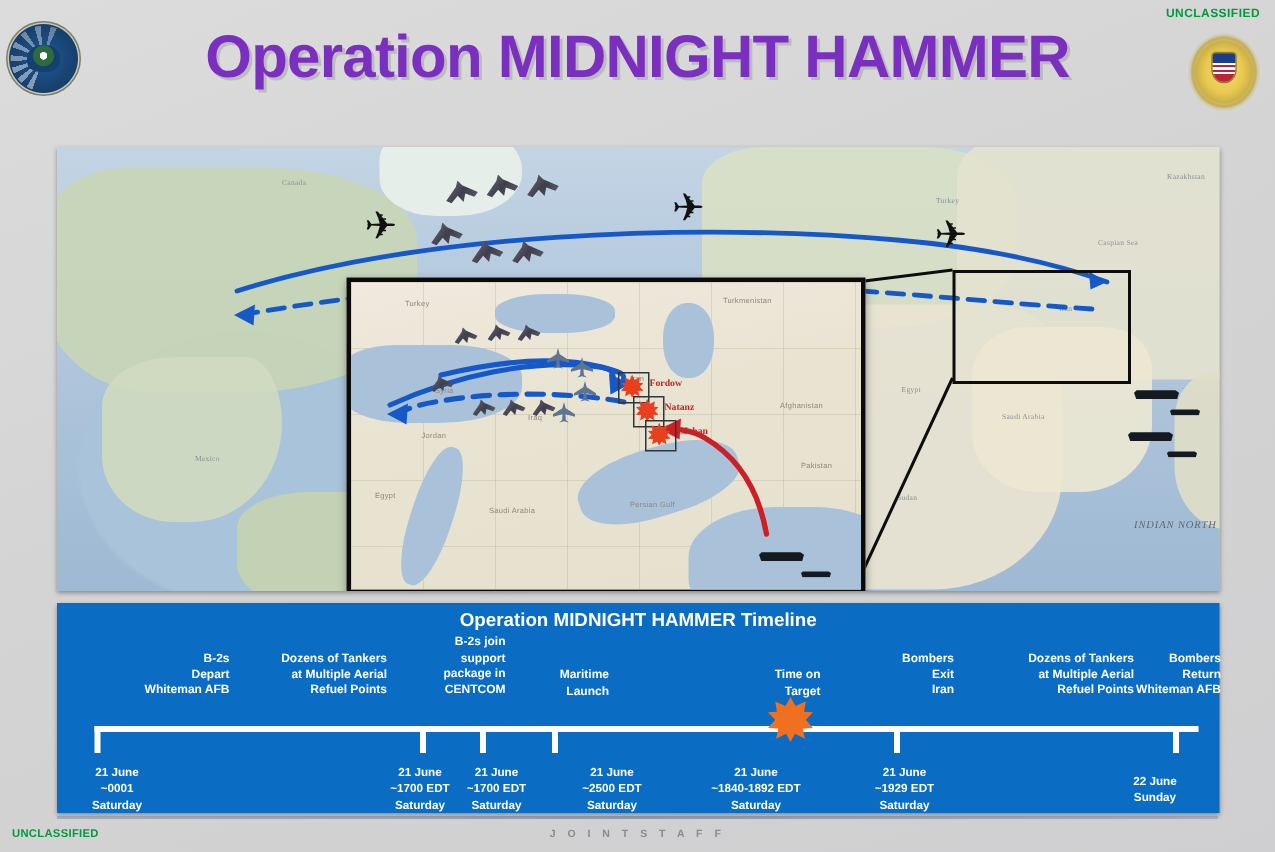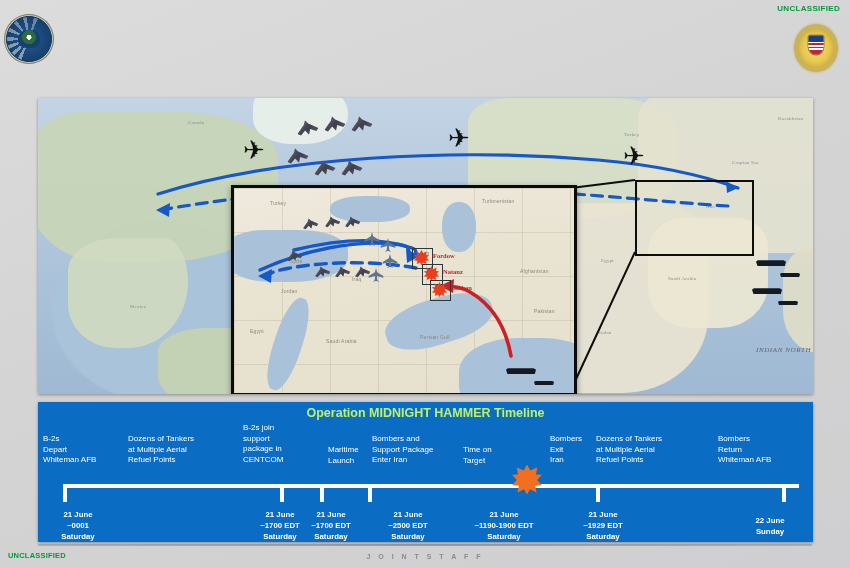--- a/index.html
+++ b/index.html
@@ -219,29 +219,29 @@
     filter:drop-shadow(0 1px 1px rgba(0,0,0,.28));
   }
 
   
   .tl{
     position:absolute;left:38px;top:402px;width:775px;height:140px;
     background:#0b6cc4;box-shadow:0 1px 3px rgba(0,0,0,.35);
   }
   .tl-title{
     position:absolute;left:0;right:0;top:4px;text-align:center;
-    color:#bef264;font-size:12.5px;font-weight:bold;
+    color:#ffffff;font-size:12.5px;font-weight:bold;
   }
   .tl-axis{
     position:absolute;left:25px;right:14px;top:82px;height:4px;background:#ffffff;
   }
   .tick{position:absolute;top:82px;width:4px;height:18px;background:#ffffff;}
   .ev-label{
-    position:absolute;text-align:left;color:#ffffff;
-    font-size:8px;font-weight:normal;line-height:10.5px;
+    position:absolute;text-align:right;color:#ffffff;
+    font-size:8px;font-weight:bold;line-height:10.5px;
   }
   .ev-date{
     position:absolute;text-align:center;color:#ffffff;
     font-size:7.8px;font-weight:bold;line-height:11px;
   }
   .tl-burst{position:absolute;left:489px;top:74px;width:0;height:0;z-index:4;}
   .tl-burst i{
     display:block;width:30px;height:30px;background:#f07020;
     clip-path:polygon(50% 0%,61% 20%,84% 10%,80% 33%,100% 34%,84% 51%,100% 69%,77% 70%,82% 93%,60% 82%,50% 100%,40% 82%,18% 93%,23% 70%,0% 69%,16% 51%,0% 34%,20% 33%,16% 10%,39% 20%);
     transform:translate(-50%,-38%);
@@ -260,20 +260,21 @@
 
   <div class="seal dod-seal">
     <div class="ring-text"></div>
     <div class="inner"></div>
   </div>
   <div class="seal jcs-seal">
     <div class="wreath"></div>
     <div class="shield"></div>
   </div>
 
+  <div class="title">Operation MIDNIGHT HAMMER</div>
 
   <div class="map">
     <div class="ocean"></div>
 
     <div class="land na"></div>
     <div class="land na2"></div>
     <div class="land sa"></div>
     <div class="land greenland"></div>
     <div class="land eur"></div>
     <div class="land afr"></div>
@@ -471,25 +472,20 @@
     <div class="ev-label" style="left:205px;top:21px;width:94px;">
       <div>B-2s join</div>
       <div>support</div>
       <div>package in</div>
       <div>CENTCOM</div>
     </div>
     <div class="ev-label" style="left:290px;top:43px;width:78px;">
       <div>Maritime</div>
       <div>Launch</div>
     </div>
-    <div class="ev-label" style="left:334px;top:32px;width:122px;">
-      <div>Bombers and</div>
-      <div>Support Package</div>
-      <div>Enter Iran</div>
-    </div>
     <div class="ev-label" style="left:425px;top:43px;width:84px;">
       <div>Time on</div>
       <div>Target</div>
     </div>
     <div class="ev-label" style="left:512px;top:32px;width:86px;">
       <div>Bombers</div>
       <div>Exit</div>
       <div>Iran</div>
     </div>
     <div class="ev-label" style="left:558px;top:32px;width:160px;">
@@ -518,21 +514,21 @@
       <div>~1700 EDT</div>
       <div>Saturday</div>
     </div>
     <div class="ev-date" style="left:330px;top:107px;width:80px;">
       <div>21 June</div>
       <div>~2500 EDT</div>
       <div>Saturday</div>
     </div>
     <div class="ev-date" style="left:406px;top:107px;width:120px;">
       <div>21 June</div>
-      <div>~1190-1900 EDT</div>
+      <div>~1840-1892 EDT</div>
       <div>Saturday</div>
     </div>
     <div class="ev-date" style="left:520px;top:107px;width:90px;">
       <div>21 June</div>
       <div>~1929 EDT</div>
       <div>Saturday</div>
     </div>
     <div class="ev-date" style="left:690px;top:113px;width:84px;">
       <div>22 June</div>
       <div>Sunday</div>

